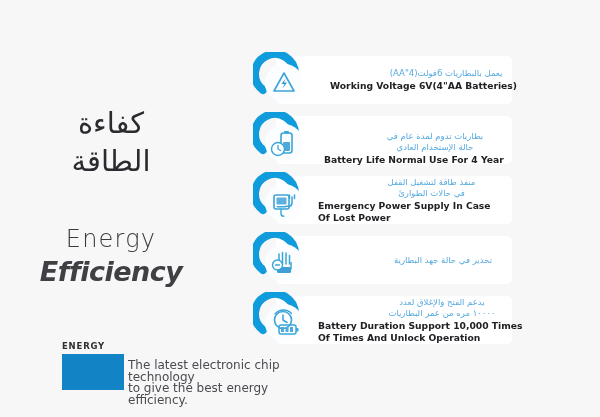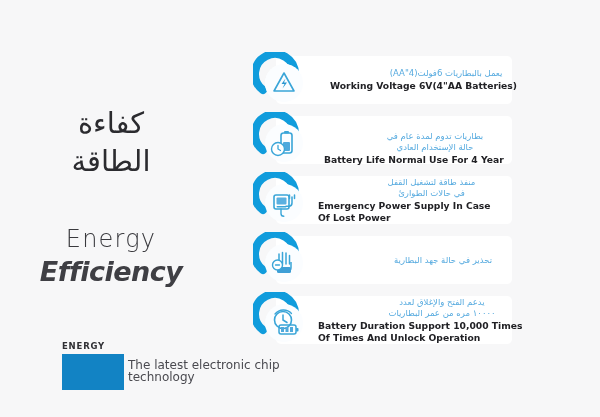--- a/index.html
+++ b/index.html
@@ -194,20 +194,21 @@
     </div>
 
     <div class="title-en-1">Energy</div>
     <div class="title-en-2">Efficiency</div>
 
     <div class="energy-label">ENERGY</div>
     <div class="blue-block"></div>
 
     <div class="bottom-desc">
       <span class="ln">The latest electronic chip technology</span>
+      <span class="ln">to give the best energy efficiency.</span>
     </div>
   </div>
 
   <div class="features">
 
     <div class="feature-row row-1">
       <div class="card"></div>
       <div class="icon-wrap">
         <svg width="56" height="56" viewBox="0 0 56 56">
           <path d="M10 38 A20 20 0 1 1 42 22" fill="none" stroke="#109cdc" stroke-width="8" stroke-linecap="round"></path>

